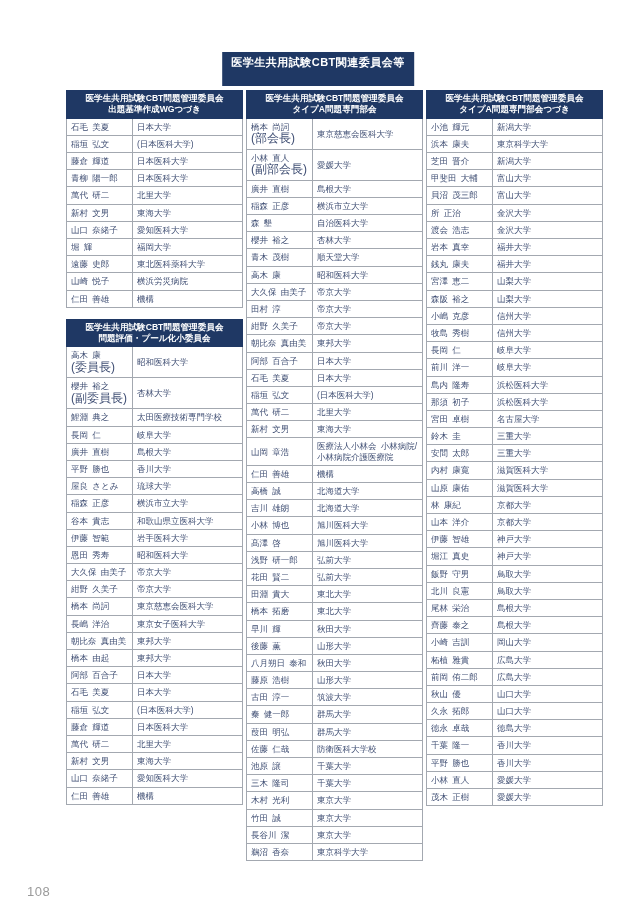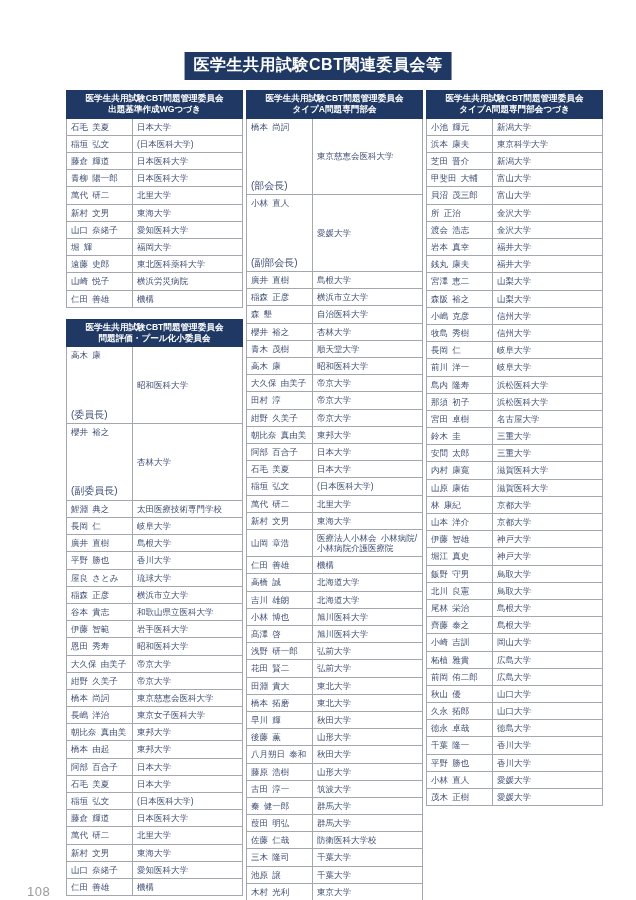--- a/index.html
+++ b/index.html
@@ -13,21 +13,21 @@
   *{box-sizing:border-box;}
   html,body{margin:0;padding:0;}
   body{
     width:636px;height:900px;position:relative;background:#ffffff;
     font-family:"Liberation Sans","DejaVu Sans",sans-serif;
     -webkit-font-smoothing:antialiased;
   }
   .page-title{
     position:absolute;top:52px;left:50%;transform:translateX(-50%);
     background:var(--header-bg);color:var(--header-text);
-    font-size:16px;font-weight:bold;padding:3px 9px 4px;white-space:nowrap;
+    font-size:11px;font-weight:bold;padding:3px 9px 16px;white-space:nowrap;
     letter-spacing:0.5px;
   }
   .columns{
     position:absolute;top:90px;left:66px;
     display:flex;gap:4px;align-items:flex-start;
   }
   .col{width:176px;display:flex;flex-direction:column;}
   .tbl-gap{height:11px;}
   table.member-table{
     width:176px;border-collapse:collapse;table-layout:fixed;
@@ -41,21 +41,21 @@
     padding:2px 15px;line-height:1.32;border:1px solid var(--header-bg);
   }
   table.member-table td{
     border:1px solid var(--border-inner);
     font-size:8.5px;color:var(--cell-text);
     padding:3px 2px 3px 4px;line-height:1.2;
     vertical-align:middle;background:#ffffff;
     word-spacing:2px;overflow:hidden;
   }
   table.member-table td.org-cell{padding-left:4px;}
-  .role-line{font-size:10px;line-height:1.15;margin-top:48px;}
+  .role-line{font-size:12px;line-height:1.15;}
   .page-number{
     position:absolute;left:27px;top:884px;
     font-size:13px;color:var(--page-number);letter-spacing:0.5px;
   }
 </style>
 </head>
 <body>
 
 <div class="page-title">医学生共用試験CBT関連委員会等</div>
 
@@ -535,27 +535,27 @@
             <td class="org-cell">群馬大学</td>
           </tr>
           <tr>
             <td class="name-cell">
               <div>佐藤 仁哉</div>
             </td>
             <td class="org-cell">防衛医科大学校</td>
           </tr>
           <tr>
             <td class="name-cell">
+              <div>池原 譲</div>
+            </td>
+            <td class="org-cell">千葉大学</td>
+          </tr>
+          <tr>
+            <td class="name-cell">
               <div>三木 隆司</div>
-            </td>
-            <td class="org-cell">千葉大学</td>
-          </tr>
-          <tr>
-            <td class="name-cell">
-              <div>池原 譲</div>
             </td>
             <td class="org-cell">千葉大学</td>
           </tr>
           <tr>
             <td class="name-cell">
               <div>木村 光利</div>
             </td>
             <td class="org-cell">東京大学</td>
           </tr>
           <tr>

